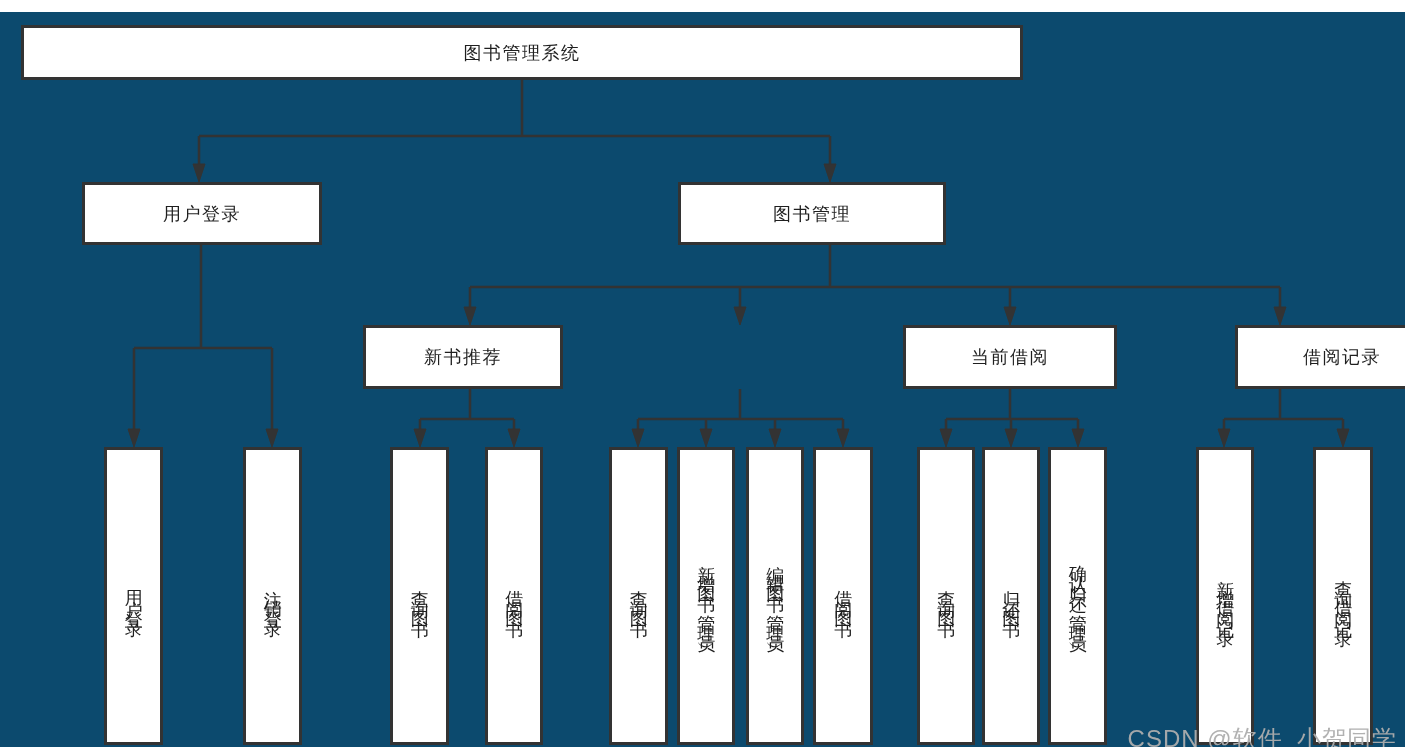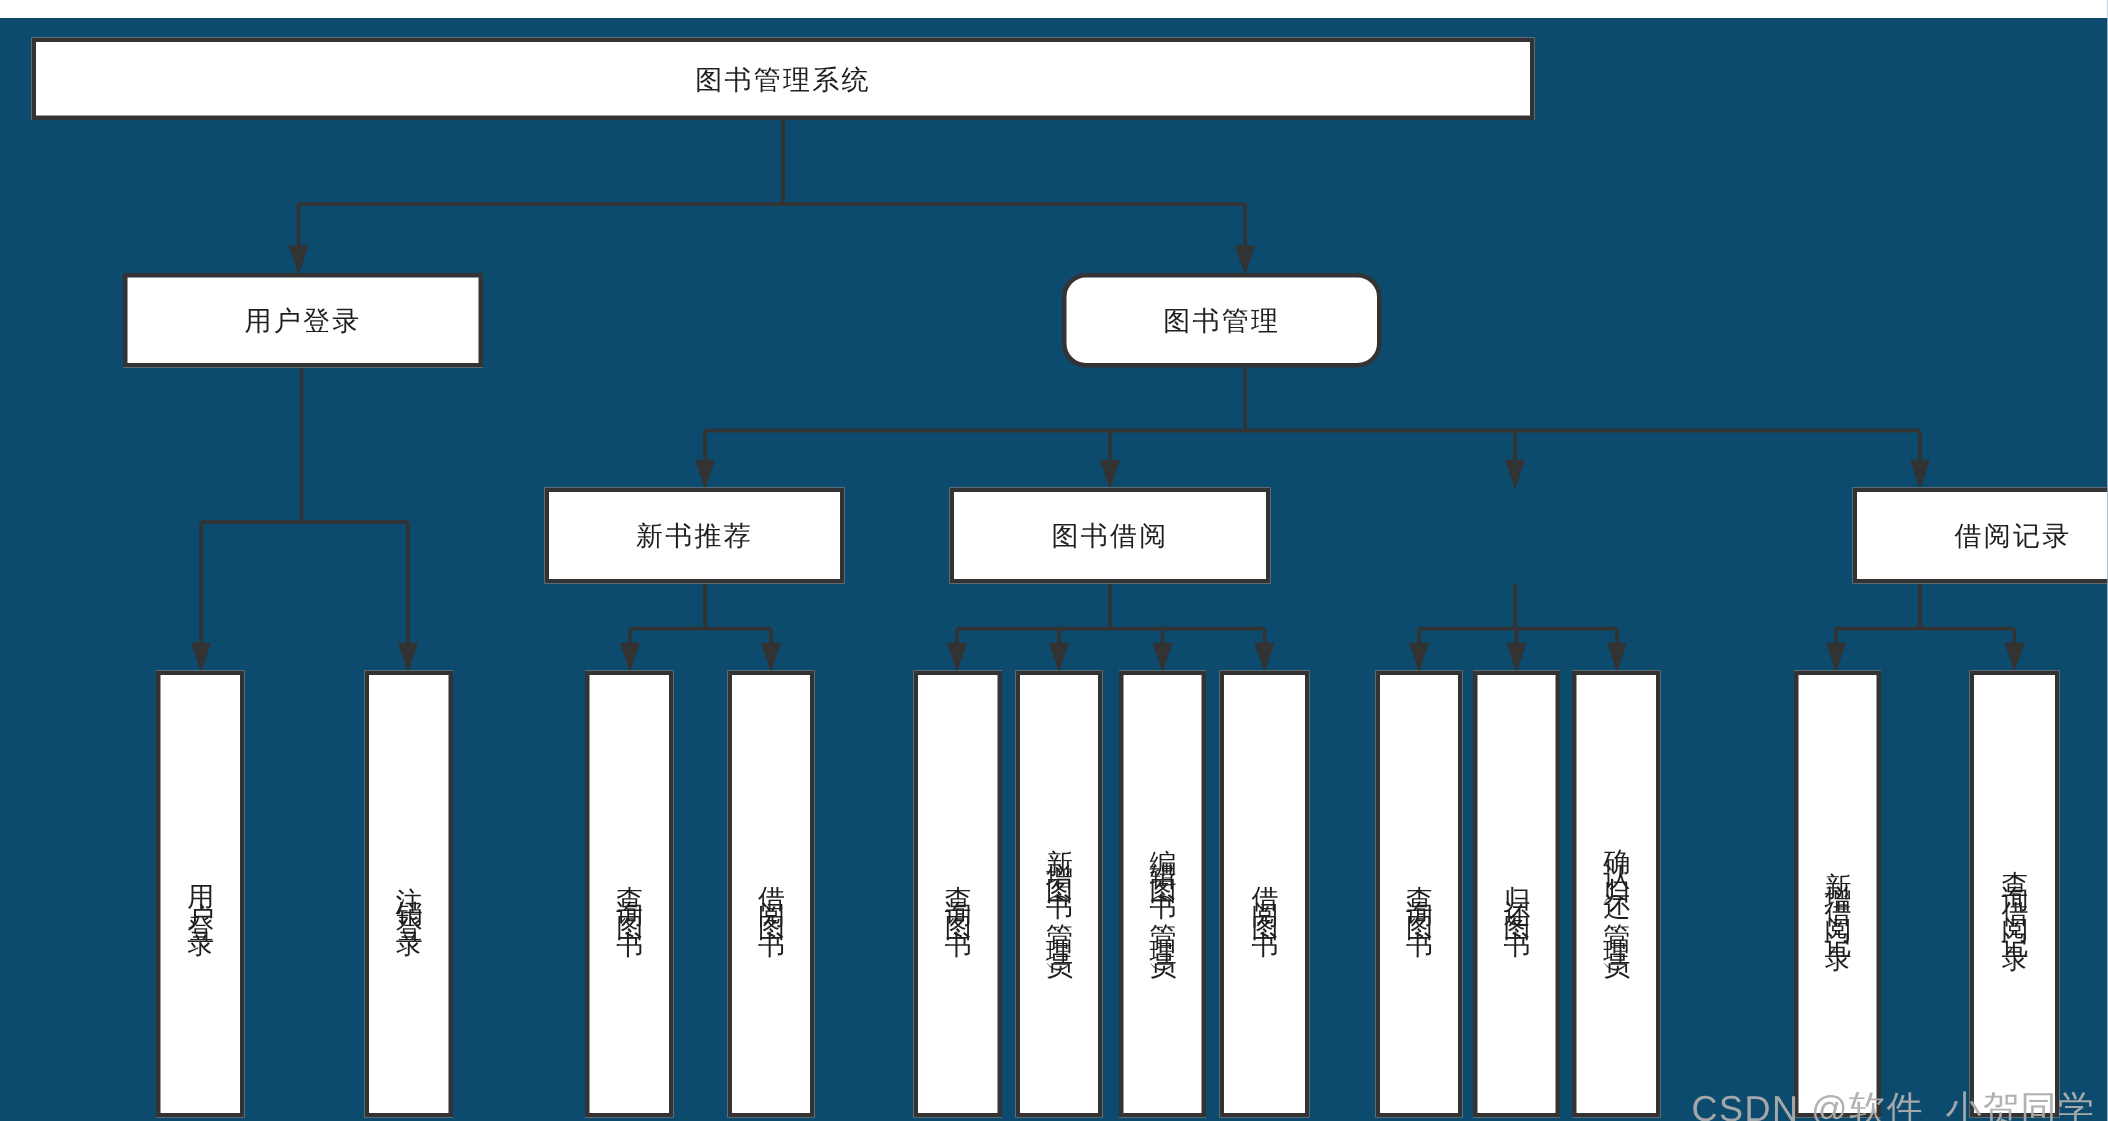--- a/index.html
+++ b/index.html
@@ -112,24 +112,24 @@
     <polygon points="1072,417 1084,417 1078,435"></polygon>
 
     <path d="M1280 377 V407 M1224 407 H1343 M1224 407 V420 M1343 407 V420"></path>
     <polygon points="1218,417 1230,417 1224,435"></polygon>
     <polygon points="1337,417 1349,417 1343,435"></polygon>
   </svg>
 
   <div class="node" style="left:21px; top:13px; width:1002px; height:55px;">图书管理系统</div>
 
   <div class="node" style="left:82px; top:170px; width:240px; height:63px;">用户登录</div>
-  <div class="node" style="left:708px; top:170px; width:213px; height:63px;border-radius:16px;">图书管理</div>
+  <div class="node" style="left:678px; top:170px; width:268px; height:63px;">图书管理</div>
 
   <div class="node" style="left:363px; top:313px; width:200px; height:64px;">新书推荐</div>
-  <div class="node" style="left:633px; top:313px; width:214px; height:64px;">图书借阅</div>
+  <div class="node" style="left:903px; top:313px; width:214px; height:64px;">当前借阅</div>
   <div class="node" style="left:1235px; top:313px; width:214px; height:64px;">借阅记录</div>
 
   <div class="vnode" style="left:104px; top:435px; width:59px; height:298px;">
     <span class="vtext">用户登录</span>
   </div>
   <div class="vnode" style="left:243px; top:435px; width:59px; height:298px;">
     <span class="vtext">注销登录</span>
   </div>
 
   <div class="vnode" style="left:390px; top:435px; width:59px; height:298px;">

